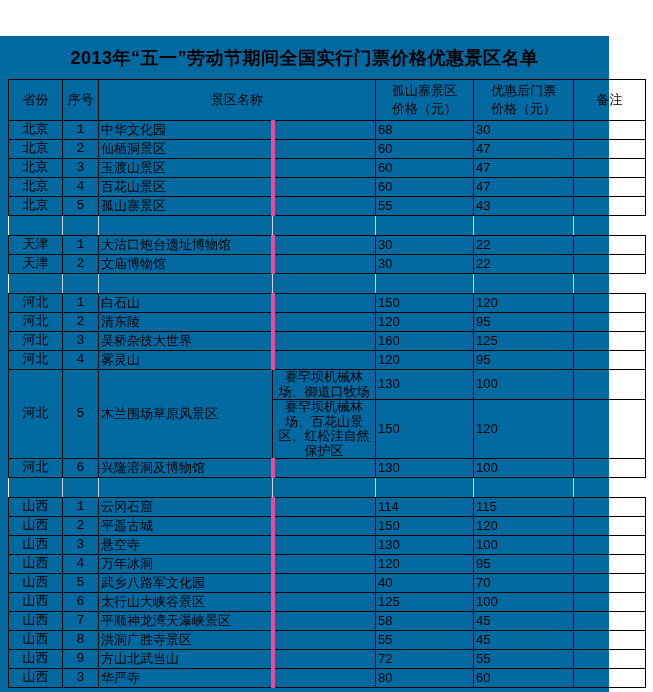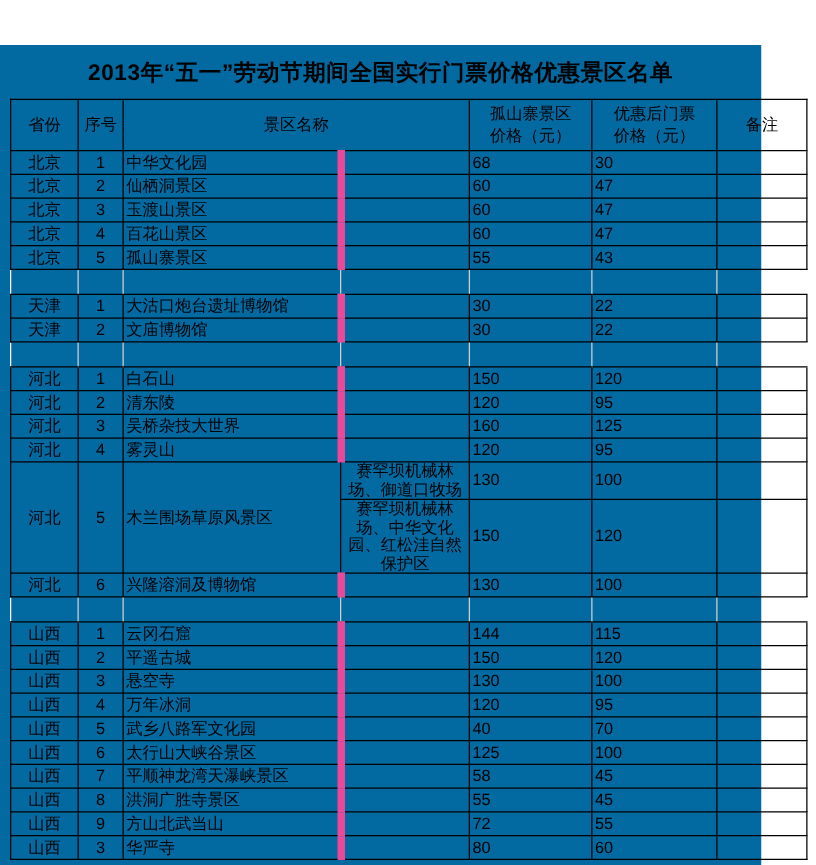--- a/index.html
+++ b/index.html
@@ -68,20 +68,21 @@
     font-weight: 400;
     font-size: 13.5px;
   }
   thead th.hdr-wrap {
     line-height: 1.35;
   }
 
   td.prov,
   td.idx {
     text-align: center;
+    font-family: Liberation Mono, monospace;
   }
   td.name {
     text-align: left;
     padding-left: 3px;
   }
   td.sub {
     text-align: center;
     line-height: 1.3;
     padding: 2px 3px;
   }
@@ -91,21 +92,21 @@
   td.remark {
     text-align: center;
   }
 
   tr.data-row td {
     height: 18px;
   }
 
   
   td.name.light-right {
-    border-right: 6px solid #ec4899;
+    border-right: 4px solid #ec4899;
   }
   td.sub-empty {
     border-left: 1px solid #c9c9c9;
   }
 
   
   tr.spacer-row td {
     height: 19px;
     border-left: 1px solid #d0d0d0;
     border-right: 1px solid #d0d0d0;
@@ -279,21 +280,21 @@
         <tr class="data-row merged-row">
           <td class="prov tall-merge" rowspan="2">河北</td>
           <td class="idx tall-merge" rowspan="2">5</td>
           <td class="name tall-merge" rowspan="2">木兰围场草原风景区</td>
           <td class="sub sub-a">赛罕坝机械林场、御道口牧场</td>
           <td class="num sub-a">130</td>
           <td class="num sub-a">100</td>
           <td class="remark sub-a"></td>
         </tr>
         <tr class="data-row merged-row">
-          <td class="sub sub-b">赛罕坝机械林场、中华文化园、红松洼自然保护区</td>
+          <td class="sub sub-b">赛罕坝机械林场、百花山景区、红松洼自然保护区</td>
           <td class="num sub-b">150</td>
           <td class="num sub-b">120</td>
           <td class="remark sub-b"></td>
         </tr>
         <tr class="data-row">
           <td class="prov">河北</td>
           <td class="idx">6</td>
           <td class="name light-right">兴隆溶洞及博物馆</td>
           <td class="sub sub-empty"></td>
           <td class="num">130</td>
@@ -307,21 +308,21 @@
           <td></td>
           <td></td>
           <td></td>
           <td class="edge-r"></td>
         </tr>
         <tr class="data-row">
           <td class="prov">山西</td>
           <td class="idx">1</td>
           <td class="name light-right">云冈石窟</td>
           <td class="sub sub-empty"></td>
-          <td class="num">144</td>
+          <td class="num">114</td>
           <td class="num">115</td>
           <td class="remark"></td>
         </tr>
         <tr class="data-row">
           <td class="prov">山西</td>
           <td class="idx">2</td>
           <td class="name light-right">平遥古城</td>
           <td class="sub sub-empty"></td>
           <td class="num">150</td>
           <td class="num">120</td>

